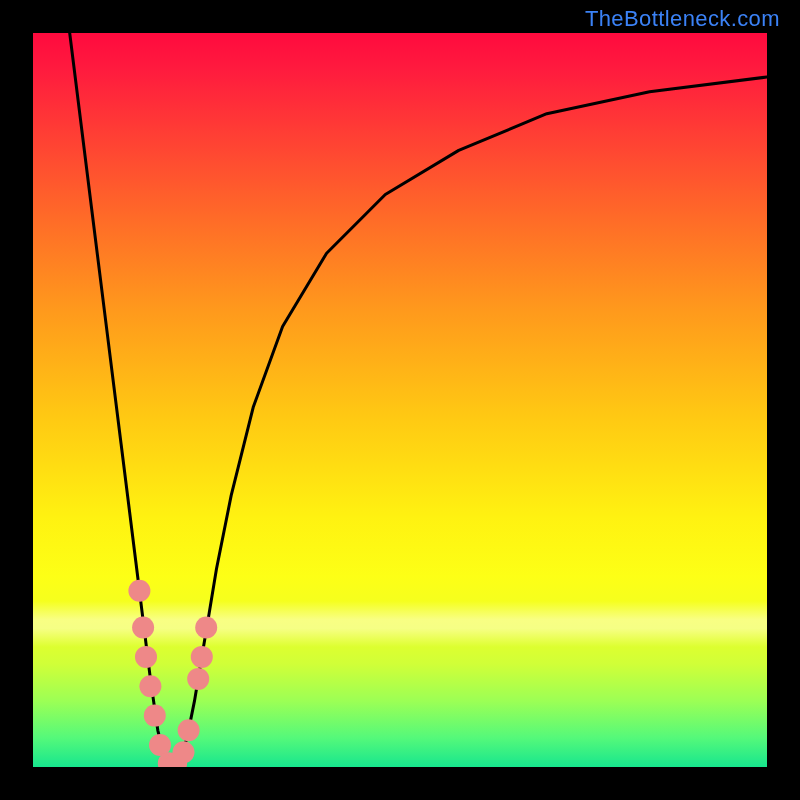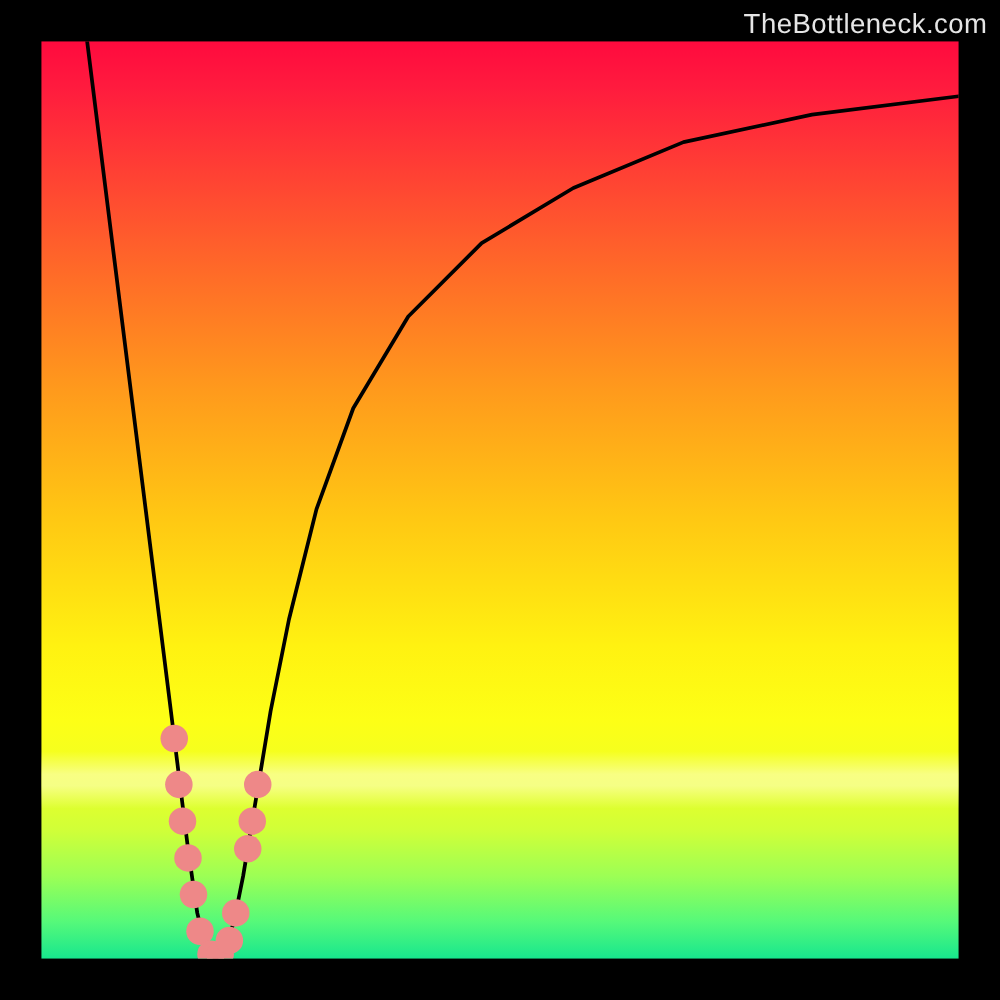--- a/index.html
+++ b/index.html
@@ -68,22 +68,22 @@
   svg.curve {
     position: absolute;
     left: 0;
     top: 0;
     width: 734px;
     height: 734px;
   }
   .watermark {
     position: absolute;
     top: 6px;
-    right: 10px;
-    color: #e5e5e5;
+    right: 20px;
+    color: #3b82f6;
     font-size: 22px;
     letter-spacing: 0.4px;
     font-weight: 500;
     font-family: Arial, Helvetica, sans-serif;
   }
 </style>
 </head>
 <body>
 
 <div class="frame">

